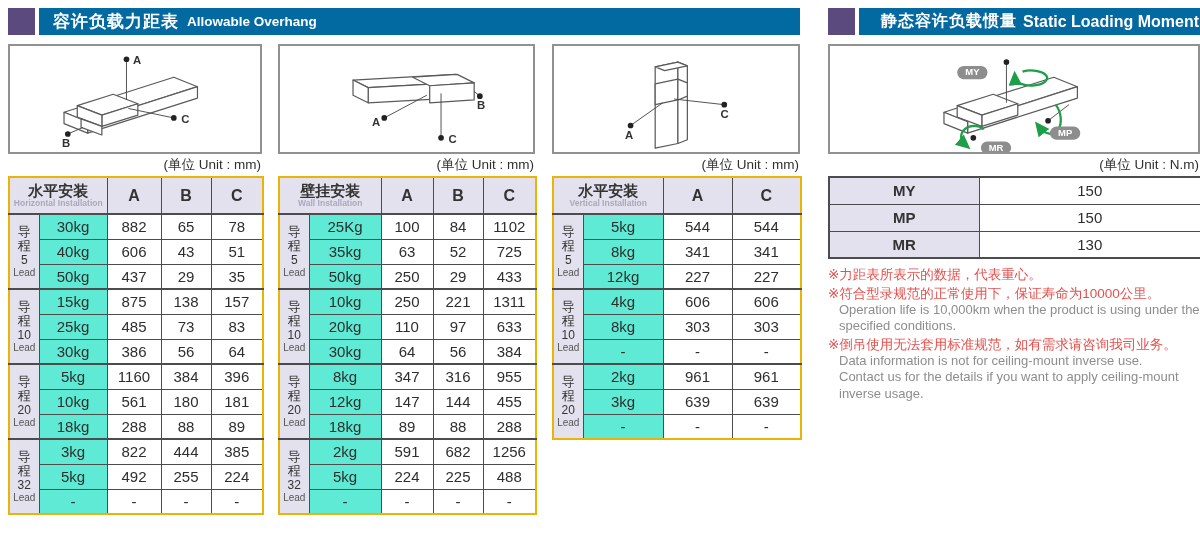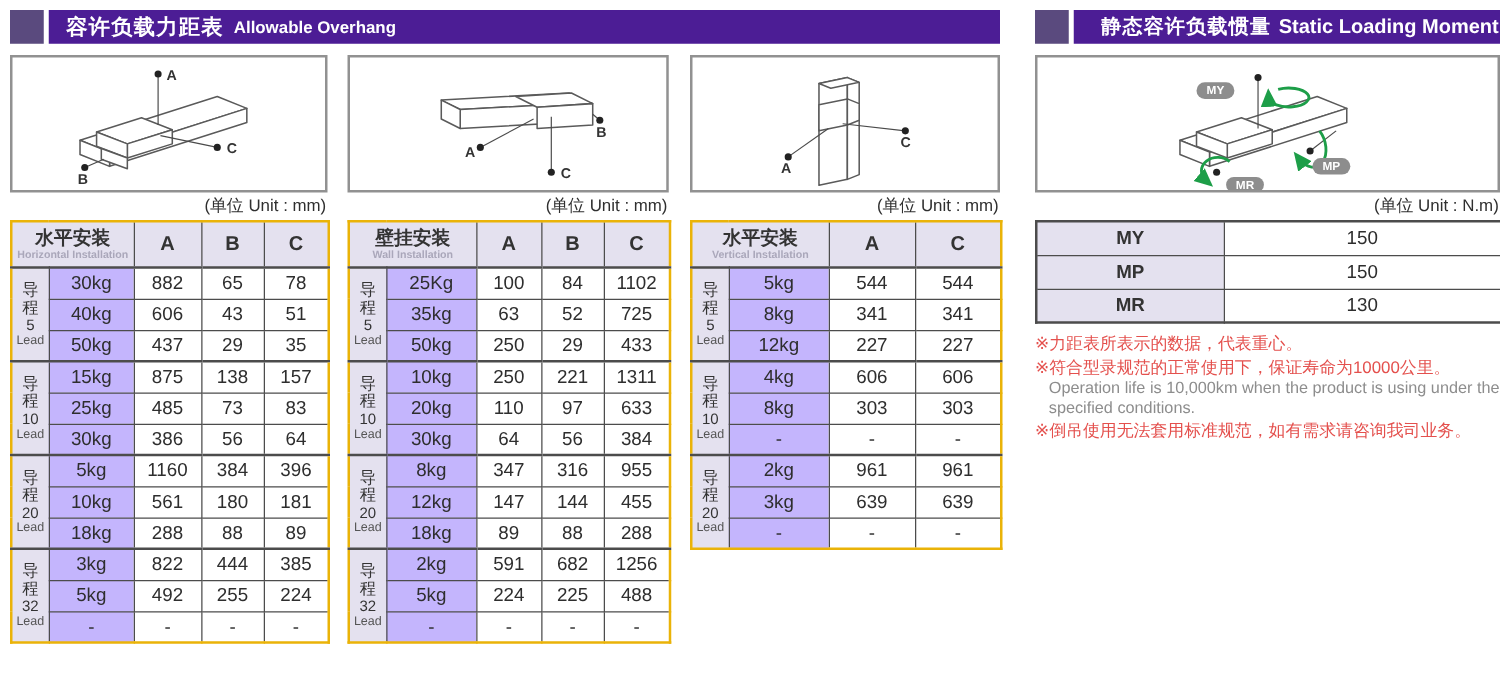--- a/index.html
+++ b/index.html
@@ -6,21 +6,21 @@
   html,body { background:#fff; }
   .page {
     position:relative; width:1200px; height:540px; background:#ffffff;
     font-family:"Liberation Sans","DejaVu Sans",sans-serif; overflow:hidden;
   }
   
   .sec-header { position:absolute; top:8px; height:27px; display:flex; align-items:stretch; }
   .hdr-left  { left:8px;   width:792px; }
   .hdr-right { left:828px; width:372px; }
   .hsq { width:27px; height:27px; background:#5a4a7e; flex:0 0 27px; margin-right:4px; }
-  .hbar { flex:1; background:#4c1d95; color:#fff; display:flex; align-items:center; padding-left:14px; gap:8px; white-space:nowrap; overflow:hidden; }
+  .hbar { flex:1; background:#0369a1; color:#fff; display:flex; align-items:center; padding-left:14px; gap:8px; white-space:nowrap; overflow:hidden; }
   .hdr-right .hbar { padding-left:22px; gap:6px; }
   .hcn { font-size:17px; font-weight:bold; letter-spacing:1px; }
   .hen { font-size:13.5px; font-weight:bold; }
   .hdr-right .hcn { font-size:16px; }
   .hdr-right .hen { font-size:16px; }
   
   .col { position:absolute; top:44px; }
   .col1 { left:8px;   width:254px; }
   .col2 { left:278px; width:257px; }
   .col3 { left:552px; width:248px; }
@@ -30,21 +30,21 @@
   .unit { text-align:right; font-size:13.5px; color:#2f2f2f; margin:2px 1px 3px 0; height:17px; line-height:17px; }
   
   table.data-table { width:100%; border-collapse:collapse; table-layout:fixed; border:2px solid #eab308; }
   .data-table th, .data-table td { border:1px solid #4c4c4c; text-align:center; vertical-align:middle; padding:0; }
   .data-table thead th { background:#e4e1ef; height:37px; border-bottom:2px solid #4c4c4c; }
   .inst-cn { font-size:15px; font-weight:bold; color:#333; line-height:1.15; }
   .inst-en { font-size:8.5px; color:#aaa7ba; line-height:1.1; }
   th.colh { font-size:16px; font-weight:600; color:#333; }
   .data-table td { height:25px; font-size:15px; color:#2e2e2e; background:#fff; }
   td.lead { background:#e4e1ef; padding:2px 0; }
-  td.weight { background:#c4b5fd; font-size:15px; }
+  td.weight { background:#5eead4; font-size:15px; }
   .lead-cn { font-size:13px; line-height:1.12; color:#333; }
   .lead-num { font-size:12px; line-height:1.15; color:#333; }
   .lead-en { font-size:10px; line-height:1.1; color:#555; }
   tr.gfirst td { border-top:2px solid #4c4c4c; }
   
   table.static-table { width:100%; border-collapse:collapse; table-layout:fixed; border:2px solid #4c4c4c; }
   .static-table td { border:1px solid #4c4c4c; height:27px; text-align:center; font-size:15px; color:#2e2e2e; }
   .static-table td.mlabel { background:#e4e1ef; font-weight:bold; color:#333; }
   
   .notes { margin-top:7px; }
@@ -527,17 +527,19 @@
     <div class="notes">
         <div class="note">
           <div class="note-cn">※力距表所表示的数据，代表重心。</div>
         </div>
         <div class="note">
           <div class="note-cn">※符合型录规范的正常使用下，保证寿命为10000公里。</div>
           <div class="note-en">Operation life is 10,000km when the product is using under the specified conditions.</div>
         </div>
         <div class="note">
           <div class="note-cn">※倒吊使用无法套用标准规范，如有需求请咨询我司业务。</div>
+          <div class="note-en">Data information is not for ceiling-mount inverse use.
+Contact us for the details if you want to apply ceiling-mount inverse usage.</div>
         </div>
       </div>
   </div>
 
 </div>
 
 </body></html>

